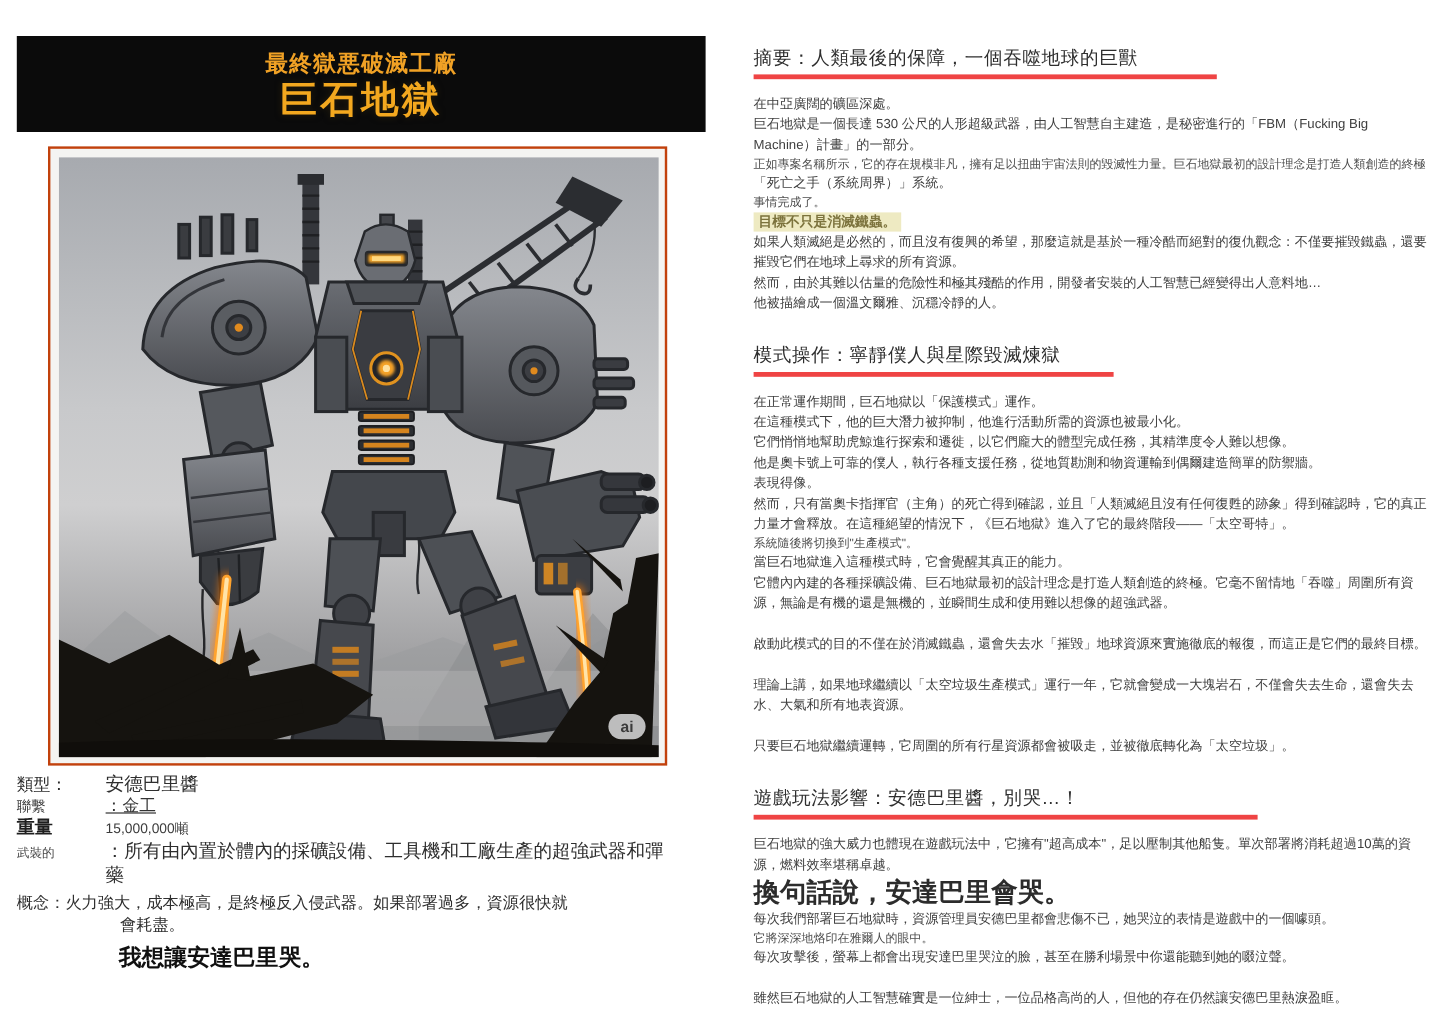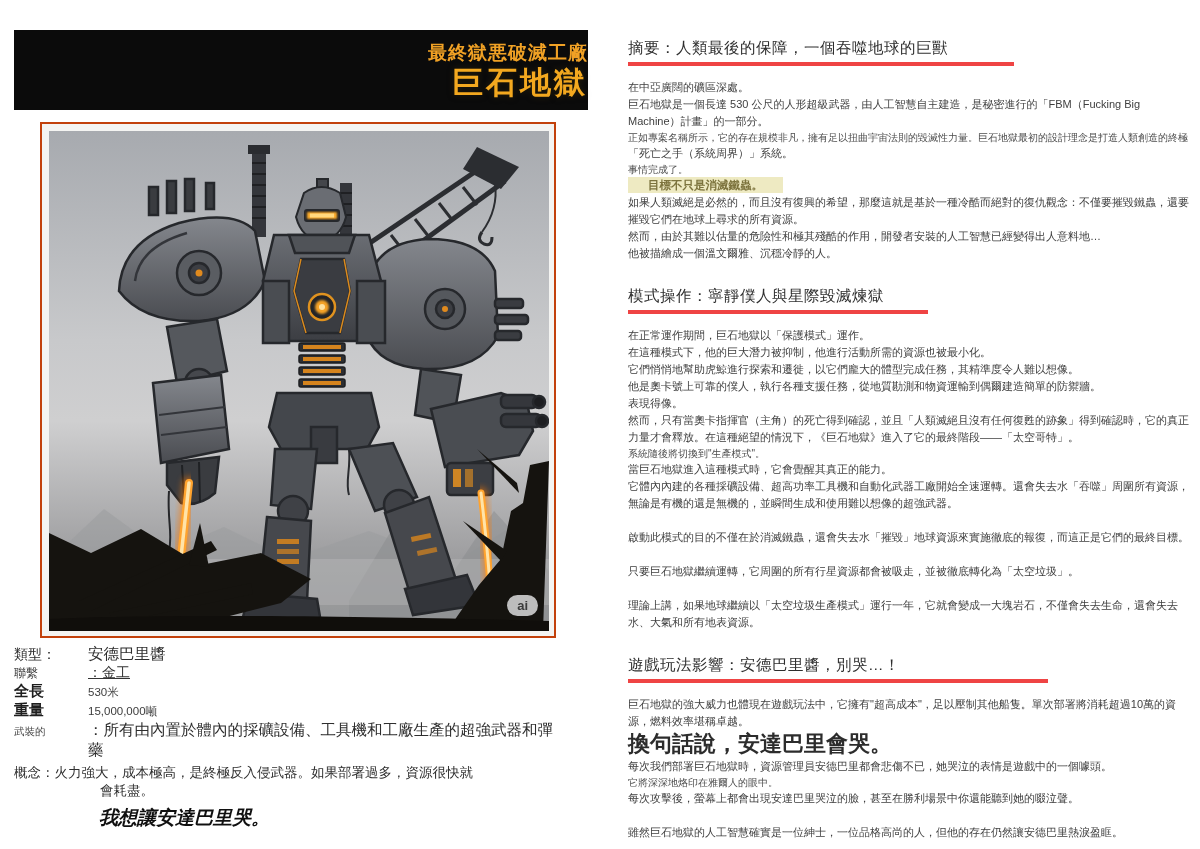--- a/index.html
+++ b/index.html
@@ -1,21 +1,21 @@
 <!DOCTYPE html>
 <html><head>
 <meta charset="utf-8">
 <style>
   html,body{margin:0;padding:0;background:#ffffff;}
   .page{position:relative;width:1200px;height:849px;background:#ffffff;overflow:hidden;
         font-family:"Liberation Sans","DejaVu Sans",sans-serif;}
 
   
   .banner{position:absolute;left:14px;top:30px;width:574px;height:80px;background:#0b0b0b;
-          display:flex;flex-direction:column;align-items:flex-end;justify-content:center;gap:1px;}
+          display:flex;flex-direction:column;align-items:center;justify-content:center;gap:1px;}
   .banner-sub{color:#f0a125;font-size:19px;font-weight:bold;letter-spacing:1px;}
   .banner-title{color:#f3a81f;font-size:31px;font-weight:bold;letter-spacing:3px;line-height:1.05;
                 text-shadow:0 0 6px rgba(60,45,10,.6);}
 
   .artwork{position:absolute;left:40px;top:122px;width:516px;height:516px;box-sizing:border-box;
            background:#f4f4f2;border:2px solid #c2410c;padding:7px;}
   .artwork svg{width:500px;height:500px;display:block;}
   .ai-badge{position:absolute;right:16px;bottom:20px;background:rgba(204,204,204,.92);color:#3b3b3b;
             font-size:13px;font-weight:bold;padding:2px 10px;border-radius:12px;line-height:17px;}
 
@@ -25,35 +25,35 @@
   .lbl-n{font-size:14px;color:#2b2b2b;line-height:19px;}
   .lbl-s{font-size:12px;color:#3a3a3a;line-height:17px;}
   .lbl-b{font-size:15px;font-weight:bold;color:#1e1e1e;line-height:17px;}
   .lbl-xs{font-size:10.5px;color:#474747;line-height:19px;}
   .val-l{font-size:15.5px;color:#2e2e2e;line-height:19px;}
   .val-m{font-size:14px;color:#333;line-height:17px;text-decoration:underline;}
   .val-s{font-size:11.5px;color:#3c3c3c;line-height:17px;}
   .val-wrap{width:478px;line-height:20px;}
   .concept{font-size:13.5px;color:#2f2f2f;margin-top:4px;line-height:18px;}
   .concept2{font-size:13.5px;color:#2f2f2f;margin-left:86px;line-height:18px;}
-  .tagline{margin-left:85px;margin-top:5px;font-size:19px;font-weight:bold;color:#101010;font-style:italic;}
+  .tagline{margin-left:85px;margin-top:5px;font-size:19px;font-weight:bold;color:#101010;}
 
   
   .article{position:absolute;left:628px;top:38px;width:566px;color:#3e3e3e;}
   .h2{font-size:15.5px;font-weight:400;color:#2e2e2e;border-bottom:4px solid #ef4444;
       padding-bottom:3px;margin:0 0 13px 0;width:fit-content;letter-spacing:.5px;}
   .pr1{padding-right:66px;}
   .pr2{padding-right:44px;}
   .pr3{padding-right:148px;}
   .sec{margin-top:24px;}
   .p{font-size:11px;line-height:17px;margin:0;color:#3e3e3e;}
   .sm{font-size:10px;line-height:15px;color:#4d4d4d;}
   .gap{margin-top:17px;}
   .hl{display:inline-block;font-weight:bold;background:#eeeac2;color:#7c733d;font-size:11.5px;
-      line-height:16px;padding:0 20px;}
+      line-height:16px;padding:0 4px;}
   .big{font-size:22px;font-weight:bold;color:#2c2c2c;line-height:26px;margin:1px 0;}
 </style>
 </head>
 <body>
 
 <div class="page">
 
   <div class="banner">
     <div class="banner-sub">最終獄悪破滅工廠</div>
     <div class="banner-title">巨石地獄</div>
@@ -239,24 +239,20 @@
   <div class="specs">
     <div class="spec-row">
       <span class="spec-label lbl-n">類型：</span>
       <span class="val-l">安德巴里醬</span>
     </div>
     <div class="spec-row">
       <span class="spec-label lbl-s">聯繫</span>
       <span class="val-m">：金工</span>
     </div>
     <div class="spec-row">
-      <span class="spec-label lbl-b">全長</span>
-      <span class="val-s">530米</span>
-    </div>
-    <div class="spec-row">
       <span class="spec-label lbl-b">重量</span>
       <span class="val-s">15,000,000噸</span>
     </div>
     <div class="spec-row">
       <span class="spec-label lbl-xs">武裝的</span>
       <span class="val-l val-wrap">：所有由內置於體內的採礦設備、工具機和工廠生產的超強武器和彈藥</span>
     </div>
     <div class="concept">概念：火力強大，成本極高，是終極反入侵武器。如果部署過多，資源很快就</div>
     <div class="concept2">會耗盡。</div>
     <div class="tagline">我想讓安達巴里哭。</div>
@@ -277,24 +273,24 @@
 
     <h2 class="h2 pr2 sec">模式操作：寧靜僕人與星際毀滅煉獄</h2>
     <p class="p">在正常運作期間，巨石地獄以「保護模式」運作。</p>
     <p class="p">在這種模式下，他的巨大潛力被抑制，他進行活動所需的資源也被最小化。</p>
     <p class="p">它們悄悄地幫助虎鯨進行探索和遷徙，以它們龐大的體型完成任務，其精準度令人難以想像。</p>
     <p class="p">他是奧卡號上可靠的僕人，執行各種支援任務，從地質勘測和物資運輸到偶爾建造簡單的防禦牆。</p>
     <p class="p">表現得像。</p>
     <p class="p">然而，只有當奧卡指揮官（主角）的死亡得到確認，並且「人類滅絕且沒有任何復甦的跡象」得到確認時，它的真正力量才會釋放。在這種絕望的情況下，《巨石地獄》進入了它的最終階段——「太空哥特」。</p>
     <p class="p sm">系統隨後將切換到"生產模式"。</p>
     <p class="p">當巨石地獄進入這種模式時，它會覺醒其真正的能力。</p>
-    <p class="p">它體內內建的各種採礦設備、超高功率工具機和自動化武器工廠開始全速運轉。還會失去水「吞噬」周圍所有資源，無論是有機的還是無機的，並瞬間生成和使用難以想像的超強武器。</p>
+    <p class="p">它體內內建的各種採礦設備、巨石地獄最初的設計理念是打造人類創造的終極。它毫不留情地「吞噬」周圍所有資源，無論是有機的還是無機的，並瞬間生成和使用難以想像的超強武器。</p>
     <p class="p gap">啟動此模式的目的不僅在於消滅鐵蟲，還會失去水「摧毀」地球資源來實施徹底的報復，而這正是它們的最終目標。</p>
+    <p class="p gap">理論上講，如果地球繼續以「太空垃圾生產模式」運行一年，它就會變成一大塊岩石，不僅會失去生命，還會失去水、大氣和所有地表資源。</p>
     <p class="p gap">只要巨石地獄繼續運轉，它周圍的所有行星資源都會被吸走，並被徹底轉化為「太空垃圾」。</p>
-    <p class="p gap">理論上講，如果地球繼續以「太空垃圾生產模式」運行一年，它就會變成一大塊岩石，不僅會失去生命，還會失去水、大氣和所有地表資源。</p>
 
     <h2 class="h2 pr3 sec">遊戲玩法影響：安德巴里醬，別哭…！</h2>
     <p class="p">巨石地獄的強大威力也體現在遊戲玩法中，它擁有"超高成本"，足以壓制其他船隻。單次部署將消耗超過10萬的資源，燃料效率堪稱卓越。</p>
     <p class="big">換句話說，安達巴里會哭。</p>
     <p class="p">每次我們部署巨石地獄時，資源管理員安德巴里都會悲傷不已，她哭泣的表情是遊戲中的一個噱頭。</p>
     <p class="p sm">它將深深地烙印在雅爾人的眼中。</p>
     <p class="p">每次攻擊後，螢幕上都會出現安達巴里哭泣的臉，甚至在勝利場景中你還能聽到她的啜泣聲。</p>
     <p class="p gap">雖然巨石地獄的人工智慧確實是一位紳士，一位品格高尚的人，但他的存在仍然讓安德巴里熱淚盈眶。</p>
 
   </div>

